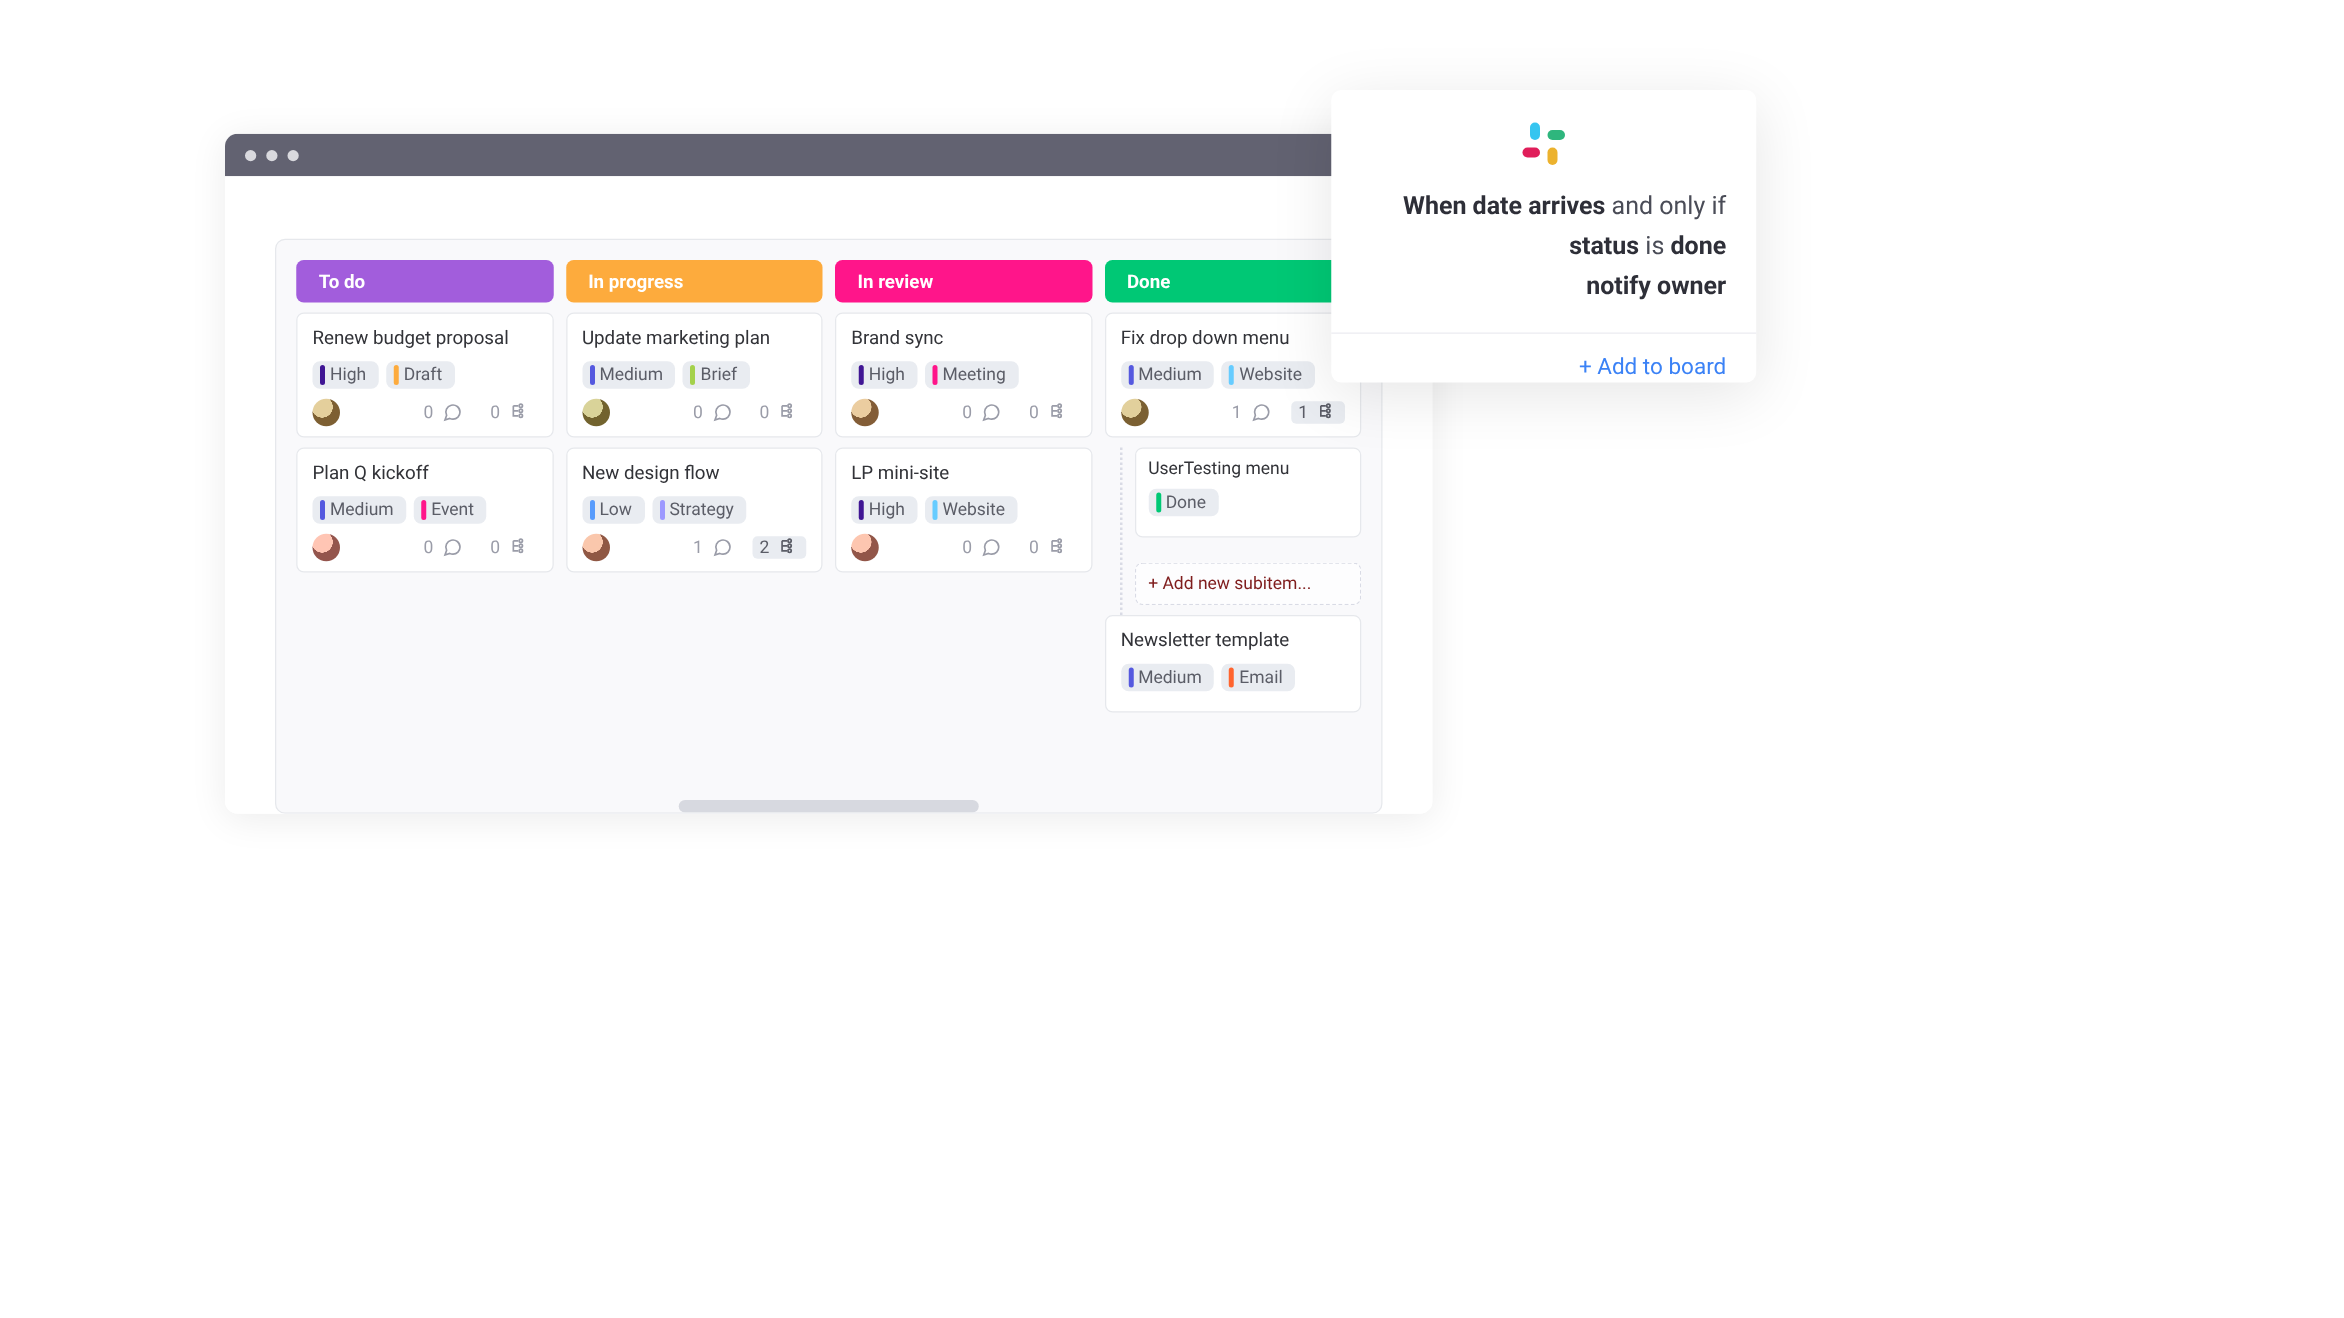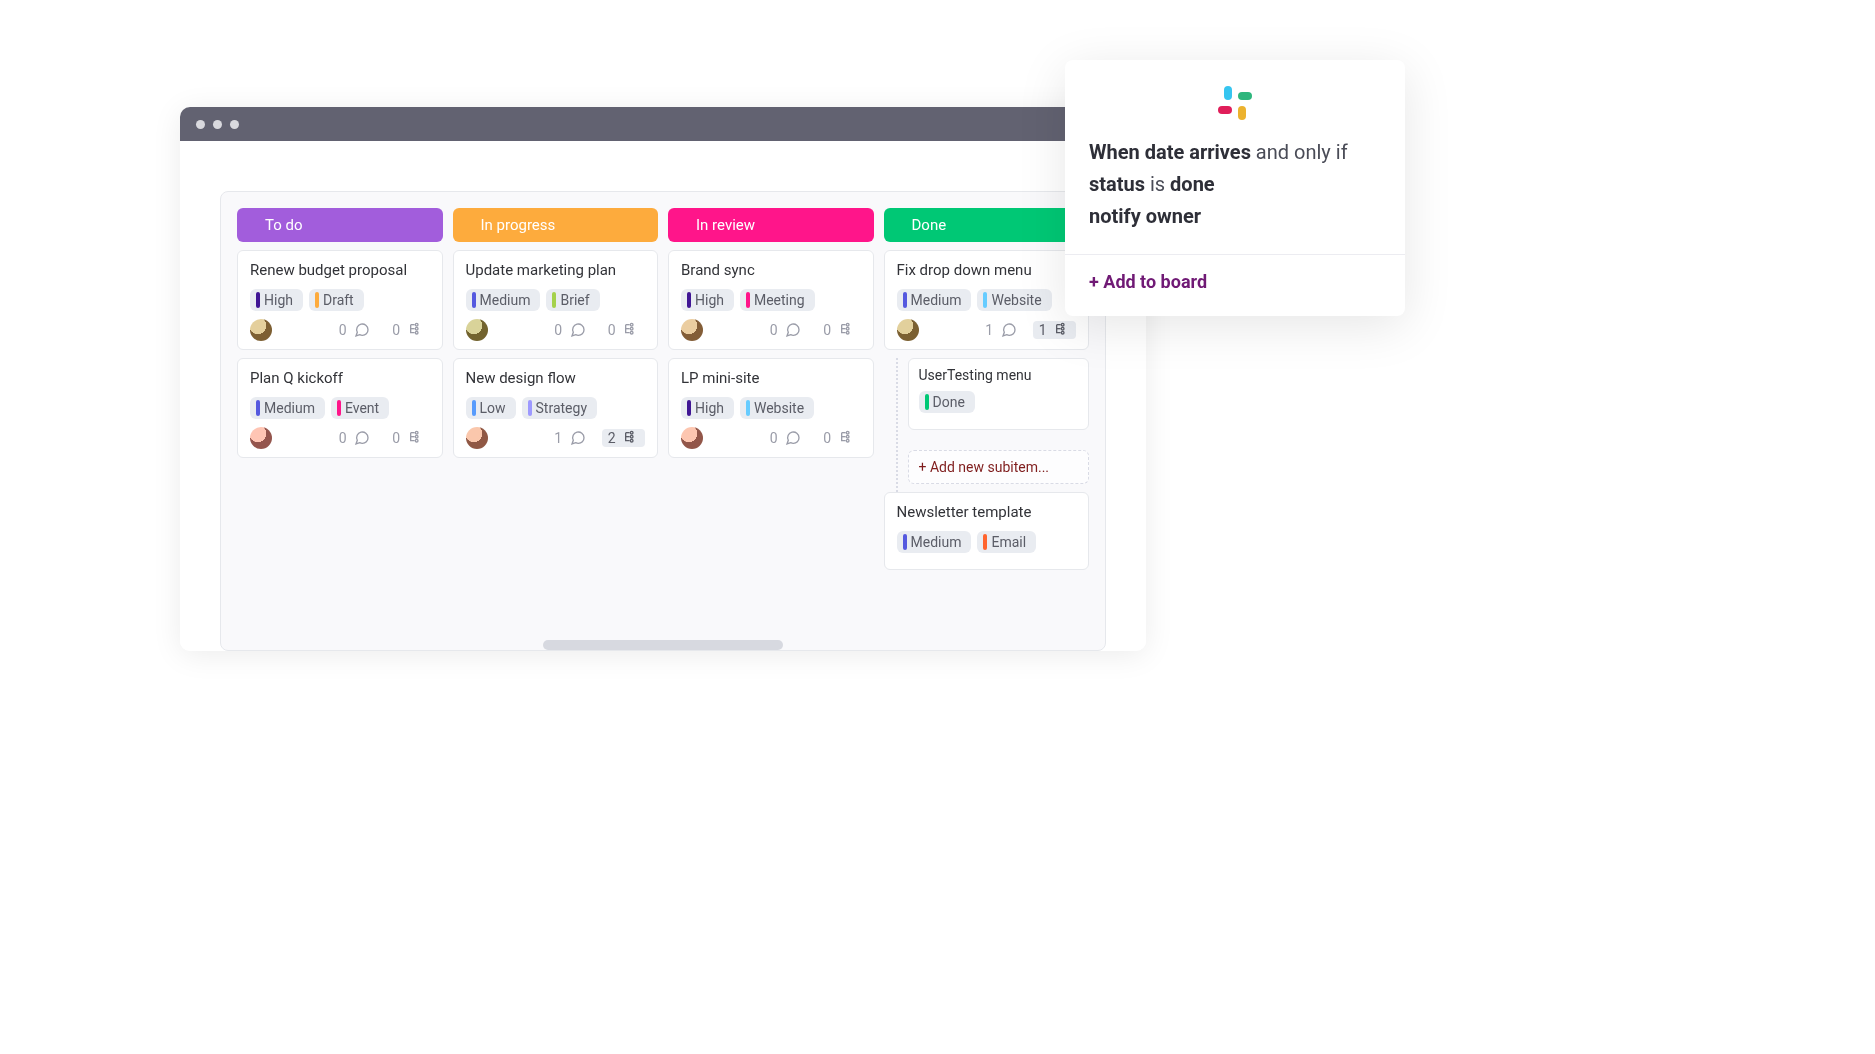--- a/index.html
+++ b/index.html
@@ -69,23 +69,23 @@
   }
   .col {
     flex: 1 1 0;
     min-width: 0;
     display: flex;
     flex-direction: column;
   }
   .col-head {
     color: #fff;
     border-radius: 6px;
-    padding: 8px 28px;
+    padding: 8px 18px;
     font-size: 15px;
-    font-weight: 400;
+    font-weight: 700;
     margin-bottom: 8px;
   }
   .card {
     background: #fff;
     border: 1px solid #e6e8ec;
     border-radius: 6px;
     padding: 10px 12px 8px 12px;
     margin-bottom: 8px;
   }
   .card-title {
@@ -123,39 +123,39 @@
     padding: 8px 10px; font-size: 14px; color: #7f1d1d; margin-bottom: 8px;
     background: #fdfdfe;
   }
   .scrollbar-fake {
     position: absolute; bottom: 0; left: 50%; transform: translateX(-50%);
     width: 240px; height: 10px; background: #d7d9e0; border-radius: 5px;
   }
   
   .popup {
     position: absolute;
-    top: 60px; left: 1065px; width: 340px;
+    top: 72px; left: 1065px; width: 340px;
     background: #fff;
     border-radius: 8px;
     box-shadow: 0 10px 50px rgba(0,0,0,.10);
-    padding: 26px 24px 24px;
-    text-align: left;
+    padding: 26px 24px 2px;
+    text-align: right;
   }
   .slack {
     width: 34px; height: 34px; position: relative; margin: 0 auto 16px;
   }
   .slack span {
     position: absolute; width: 8px; height: 14px; border-radius: 4px;
   }
   .popup-rule {
     font-size: 20px; color: #4a4c57; line-height: 1.6;
   }
   .popup-rule b { font-weight: 700; color: #2e2f38; }
   .popup-sep { height: 1px; background: #ececf1; margin: 22px -24px 16px; }
-  .popup-cta { color: #701a75; font-size: 18px; font-weight: 700; }
+  .popup-cta { color: #3b82f6; font-size: 18px; font-weight: 400; }
   
   svg { display: block; }
 </style>
 </head>
 <body>
 
 <div class="window">
   <div class="titlebar">
     <span class="dot"></span>
     <span class="dot"></span>

